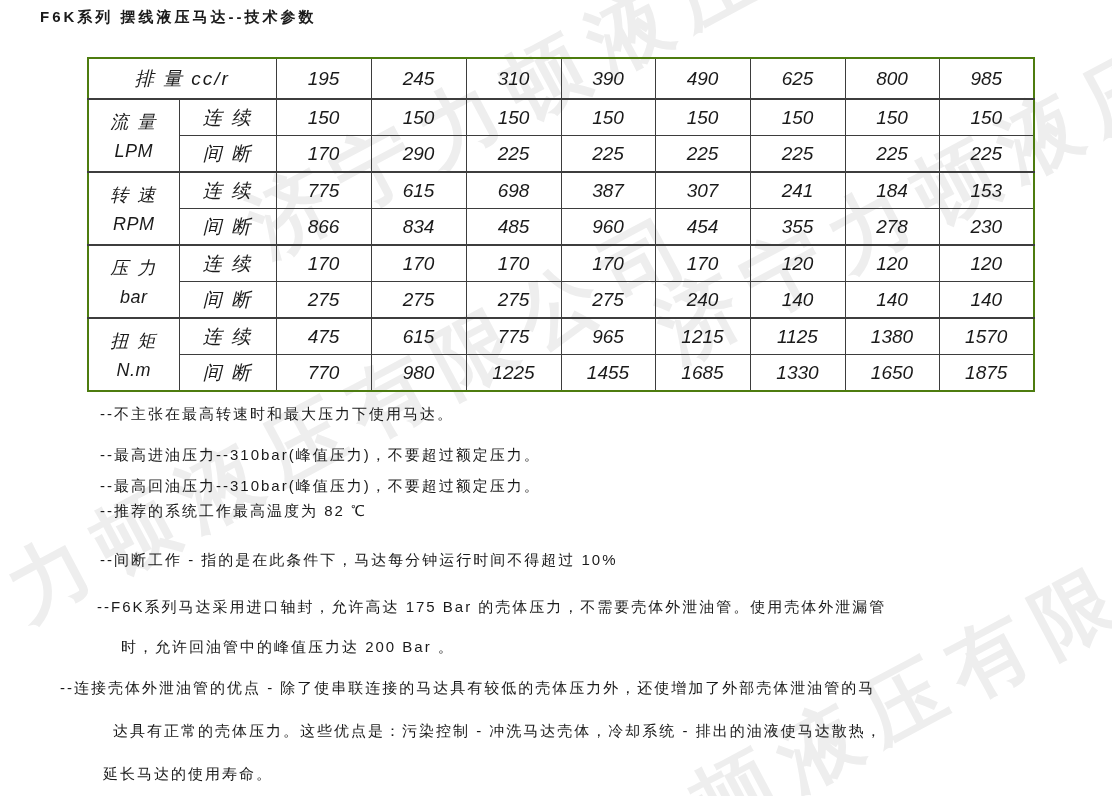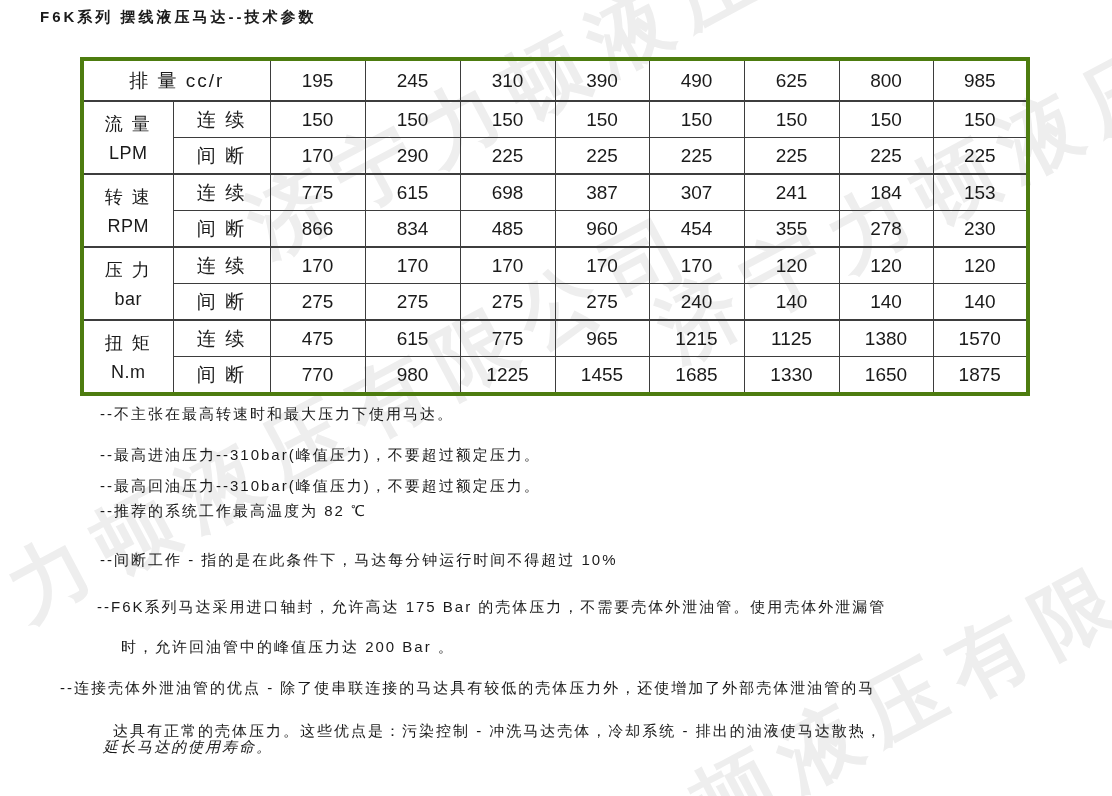--- a/index.html
+++ b/index.html
@@ -30,24 +30,25 @@
   .wm3 { left:-180px; top:640px; }
   .wm4 { left:420px;  top:900px; }
   
   .page-title {
     position:absolute; left:40px; top:8px;
     font-size:15px; font-weight:bold; letter-spacing:3px;
     z-index:2;
   }
   
   table.spec {
-    position:absolute; left:80px; top:57px;
+    position:absolute; left:87px; top:57px;
     border-collapse:collapse; table-layout:fixed;
     z-index:1; background:transparent;
-    border:4px solid #4d7c0f;
+    border:2px solid #4d7c0f;
+    font-style:italic;
   }
   table.spec td {
     border:1px solid #3d3d3d;
     text-align:center; vertical-align:middle;
     font-size:19px;
     padding:0;
     background:transparent;
   }
   tr.hdr td { height:39px; }
   tr.datarow td { height:35px; }
@@ -67,21 +68,21 @@
   }
   .n0 { left:100px; top:405px; }
   .n1 { left:100px; top:446px; }
   .n2 { left:100px; top:477px; }
   .n3 { left:100px; top:502px; }
   .n4 { left:100px; top:551px; }
   .n5 { left:97px;  top:598px; }
   .n6 { left:121px; top:638px; }
   .n7 { left:60px;  top:679px; }
   .n8 { left:113px; top:722px; }
-  .n9 { left:103px; top:738px;font-style:italic; }
+  .n9 { left:103px; top:765px; }
 </style>
 </head>
 <body>
 
 <div class="wm wm1">济宁力顿液压有限公司</div>
 <div class="wm wm2">济宁力顿液压有限公司</div>
 <div class="wm wm3">济宁力顿液压有限公司</div>
 <div class="wm wm4">济宁力顿液压有限公司</div>
 
 <div class="page-title">F6K系列 摆线液压马达--技术参数</div>

